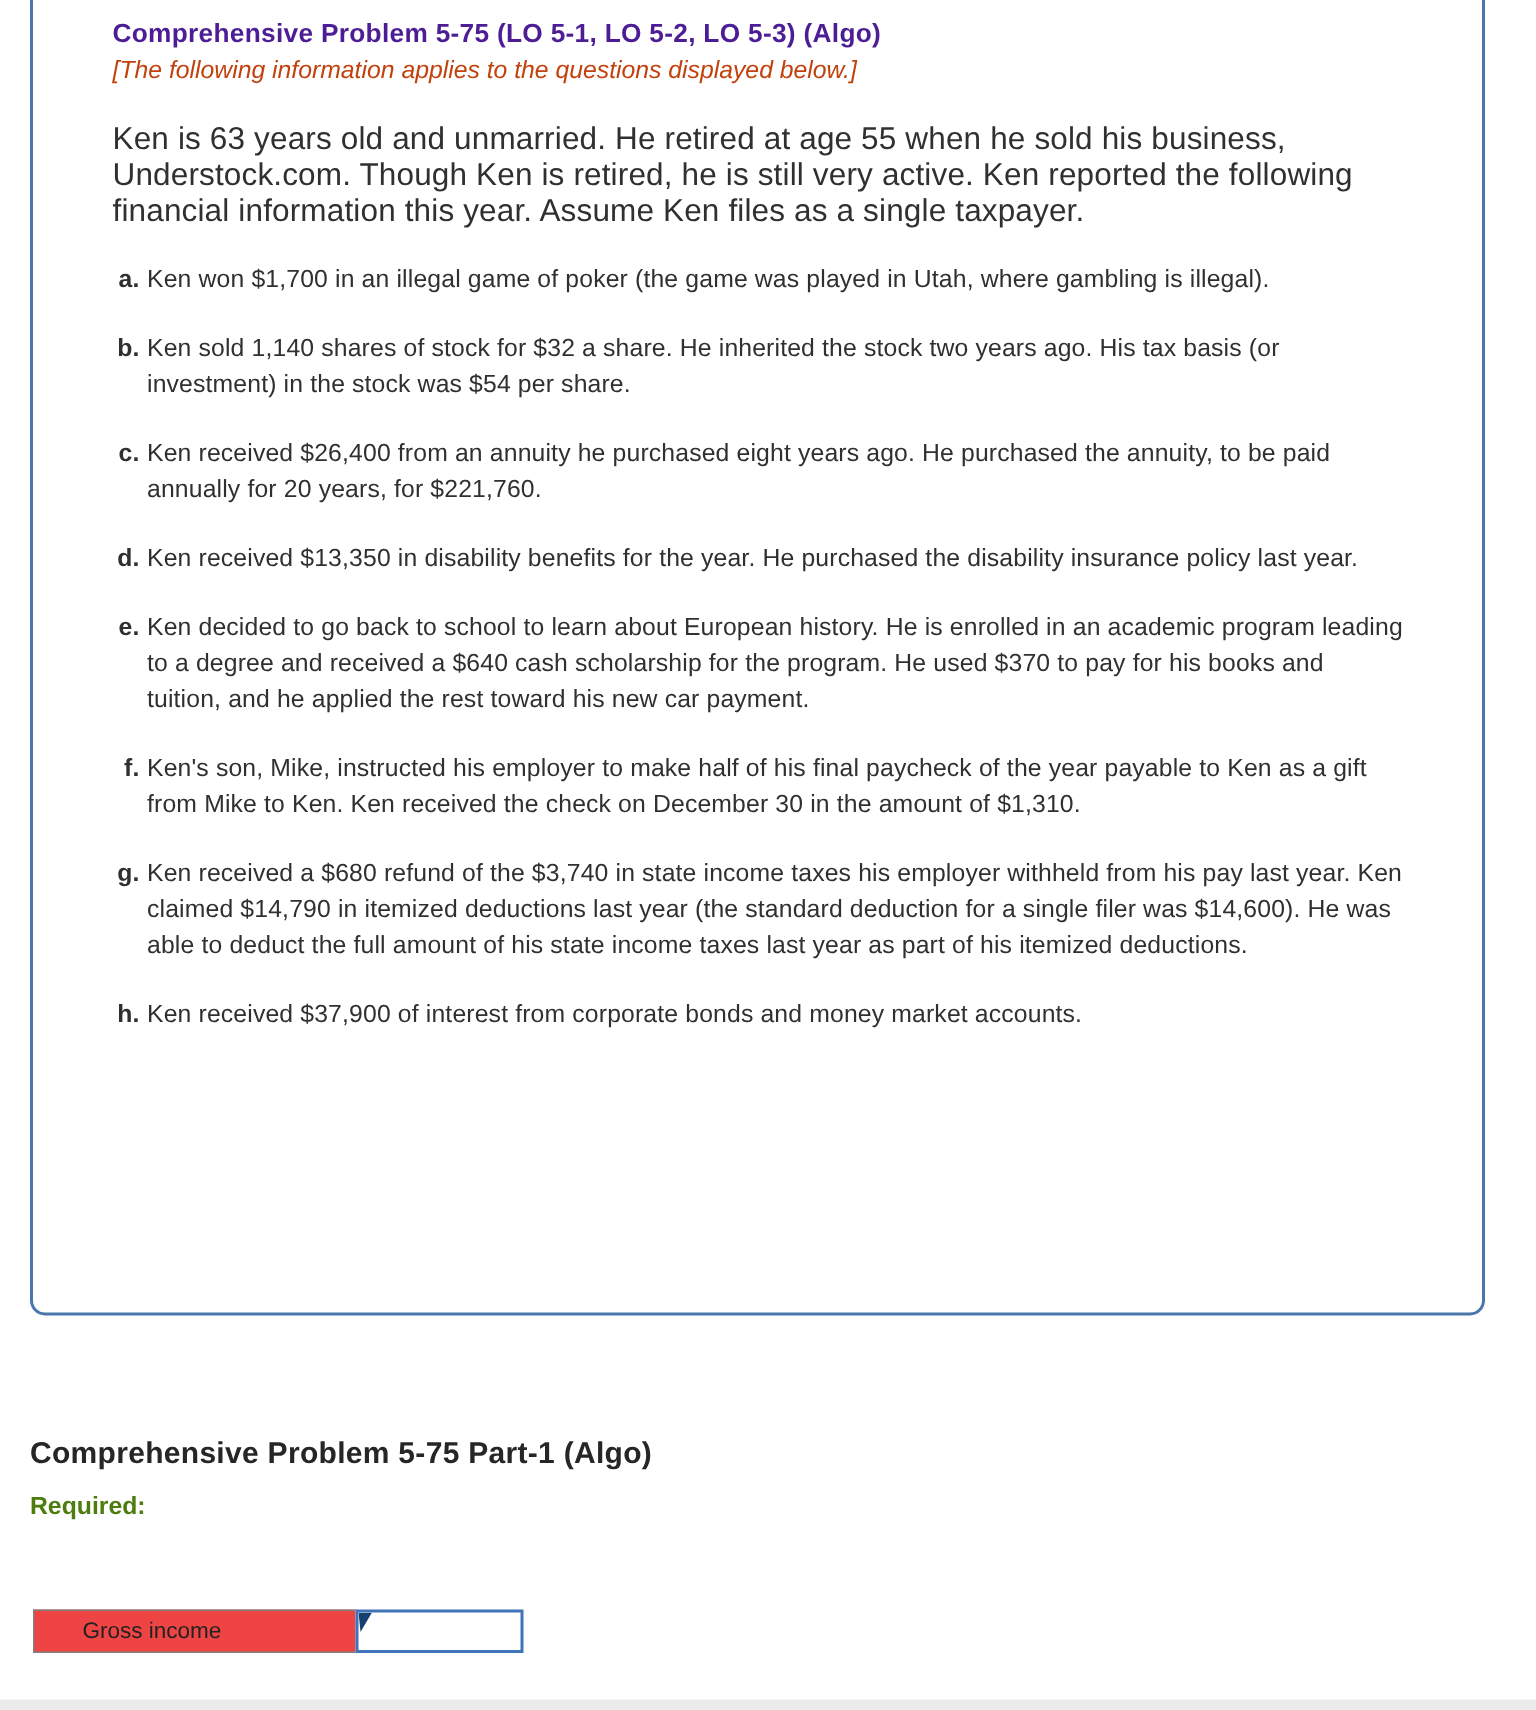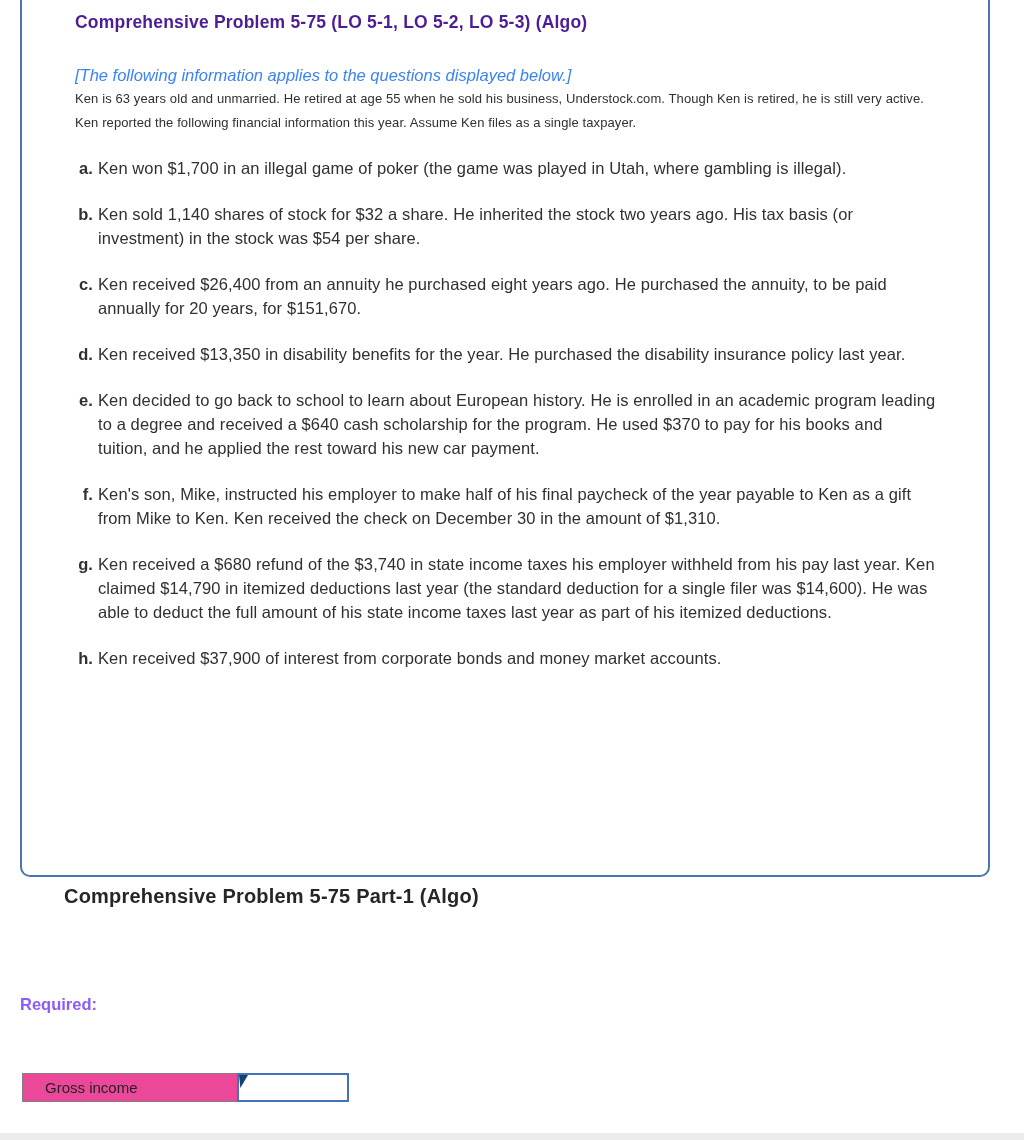--- a/index.html
+++ b/index.html
@@ -34,28 +34,29 @@
     letter-spacing: 0.2px;
     color: #4c1d95;
     line-height: 24px;
     margin: 0;
   }
 
   .card-note {
     font-style: italic;
     font-size: 16.5px;
     line-height: 24px;
-    margin-top: 29px;
-    color: #3b82f6;
+    margin-top: 1px;
+    color: #c2410c;
   }
 
   .card-intro {
-    font-size: 13px;
+    font-size: 21px;
     line-height: 24px;
     letter-spacing: 0.1px;
+    margin-top: 22px;
     max-width: 860px;
   }
 
   .items {
     margin-top: 21px;
   }
 
   .item {
     display: flex;
     font-size: 16.5px;
@@ -73,66 +74,65 @@
 
   .item-text {
     margin-left: 5px;
     flex: 1 1 auto;
   }
 
   
   .part-heading {
     position: absolute;
     left: 20px;
-    top: 883px;
+    top: 956px;
     font-size: 20px;
     font-weight: 700;
     letter-spacing: 0.2px;
     color: #262626;
     line-height: 26px;
-    margin-left: 44px;
   }
 
   
   .required-block {
     position: absolute;
     left: 20px;
     top: 992px;
     font-size: 16.5px;
     line-height: 24px;
   }
 
   .required-label {
     font-weight: 700;
-    color: #8b5cf6;
+    color: #4d7c0f;
   }
 
   .required-number {
     font-weight: 700;
     color: #262626;
   }
 
   
   .answer-row {
     position: absolute;
     left: 22px;
     top: 1073px;
     height: 29px;
     display: flex;
   }
 
   .answer-label-cell {
     box-sizing: border-box;
     width: 216px;
     height: 29px;
-    background: #ec4899;
+    background: #ef4444;
     border: 1px solid #808080;
     display: flex;
     align-items: center;
-    padding-left: 22px;
+    padding-left: 32px;
     font-size: 15px;
     color: #222222;
   }
 
   .answer-input-cell {
     box-sizing: border-box;
     position: relative;
     width: 112px;
     height: 29px;
     margin-left: -1px;
@@ -186,21 +186,21 @@
     <div class="item">
       <span class="item-letter">a.</span>
       <span class="item-text">Ken won $1,700 in an illegal game of poker (the game was played in Utah, where gambling is illegal).</span>
     </div>
     <div class="item">
       <span class="item-letter">b.</span>
       <span class="item-text">Ken sold 1,140 shares of stock for $32 a share. He inherited the stock two years ago. His tax basis (or investment) in the stock was $54 per share.</span>
     </div>
     <div class="item">
       <span class="item-letter">c.</span>
-      <span class="item-text">Ken received $26,400 from an annuity he purchased eight years ago. He purchased the annuity, to be paid annually for 20 years, for $151,670.</span>
+      <span class="item-text">Ken received $26,400 from an annuity he purchased eight years ago. He purchased the annuity, to be paid annually for 20 years, for $221,760.</span>
     </div>
     <div class="item">
       <span class="item-letter">d.</span>
       <span class="item-text">Ken received $13,350 in disability benefits for the year. He purchased the disability insurance policy last year.</span>
     </div>
     <div class="item">
       <span class="item-letter">e.</span>
       <span class="item-text">Ken decided to go back to school to learn about European history. He is enrolled in an academic program leading to a degree and received a $640 cash scholarship for the program. He used $370 to pay for his books and tuition, and he applied the rest toward his new car payment.</span>
     </div>
     <div class="item">

